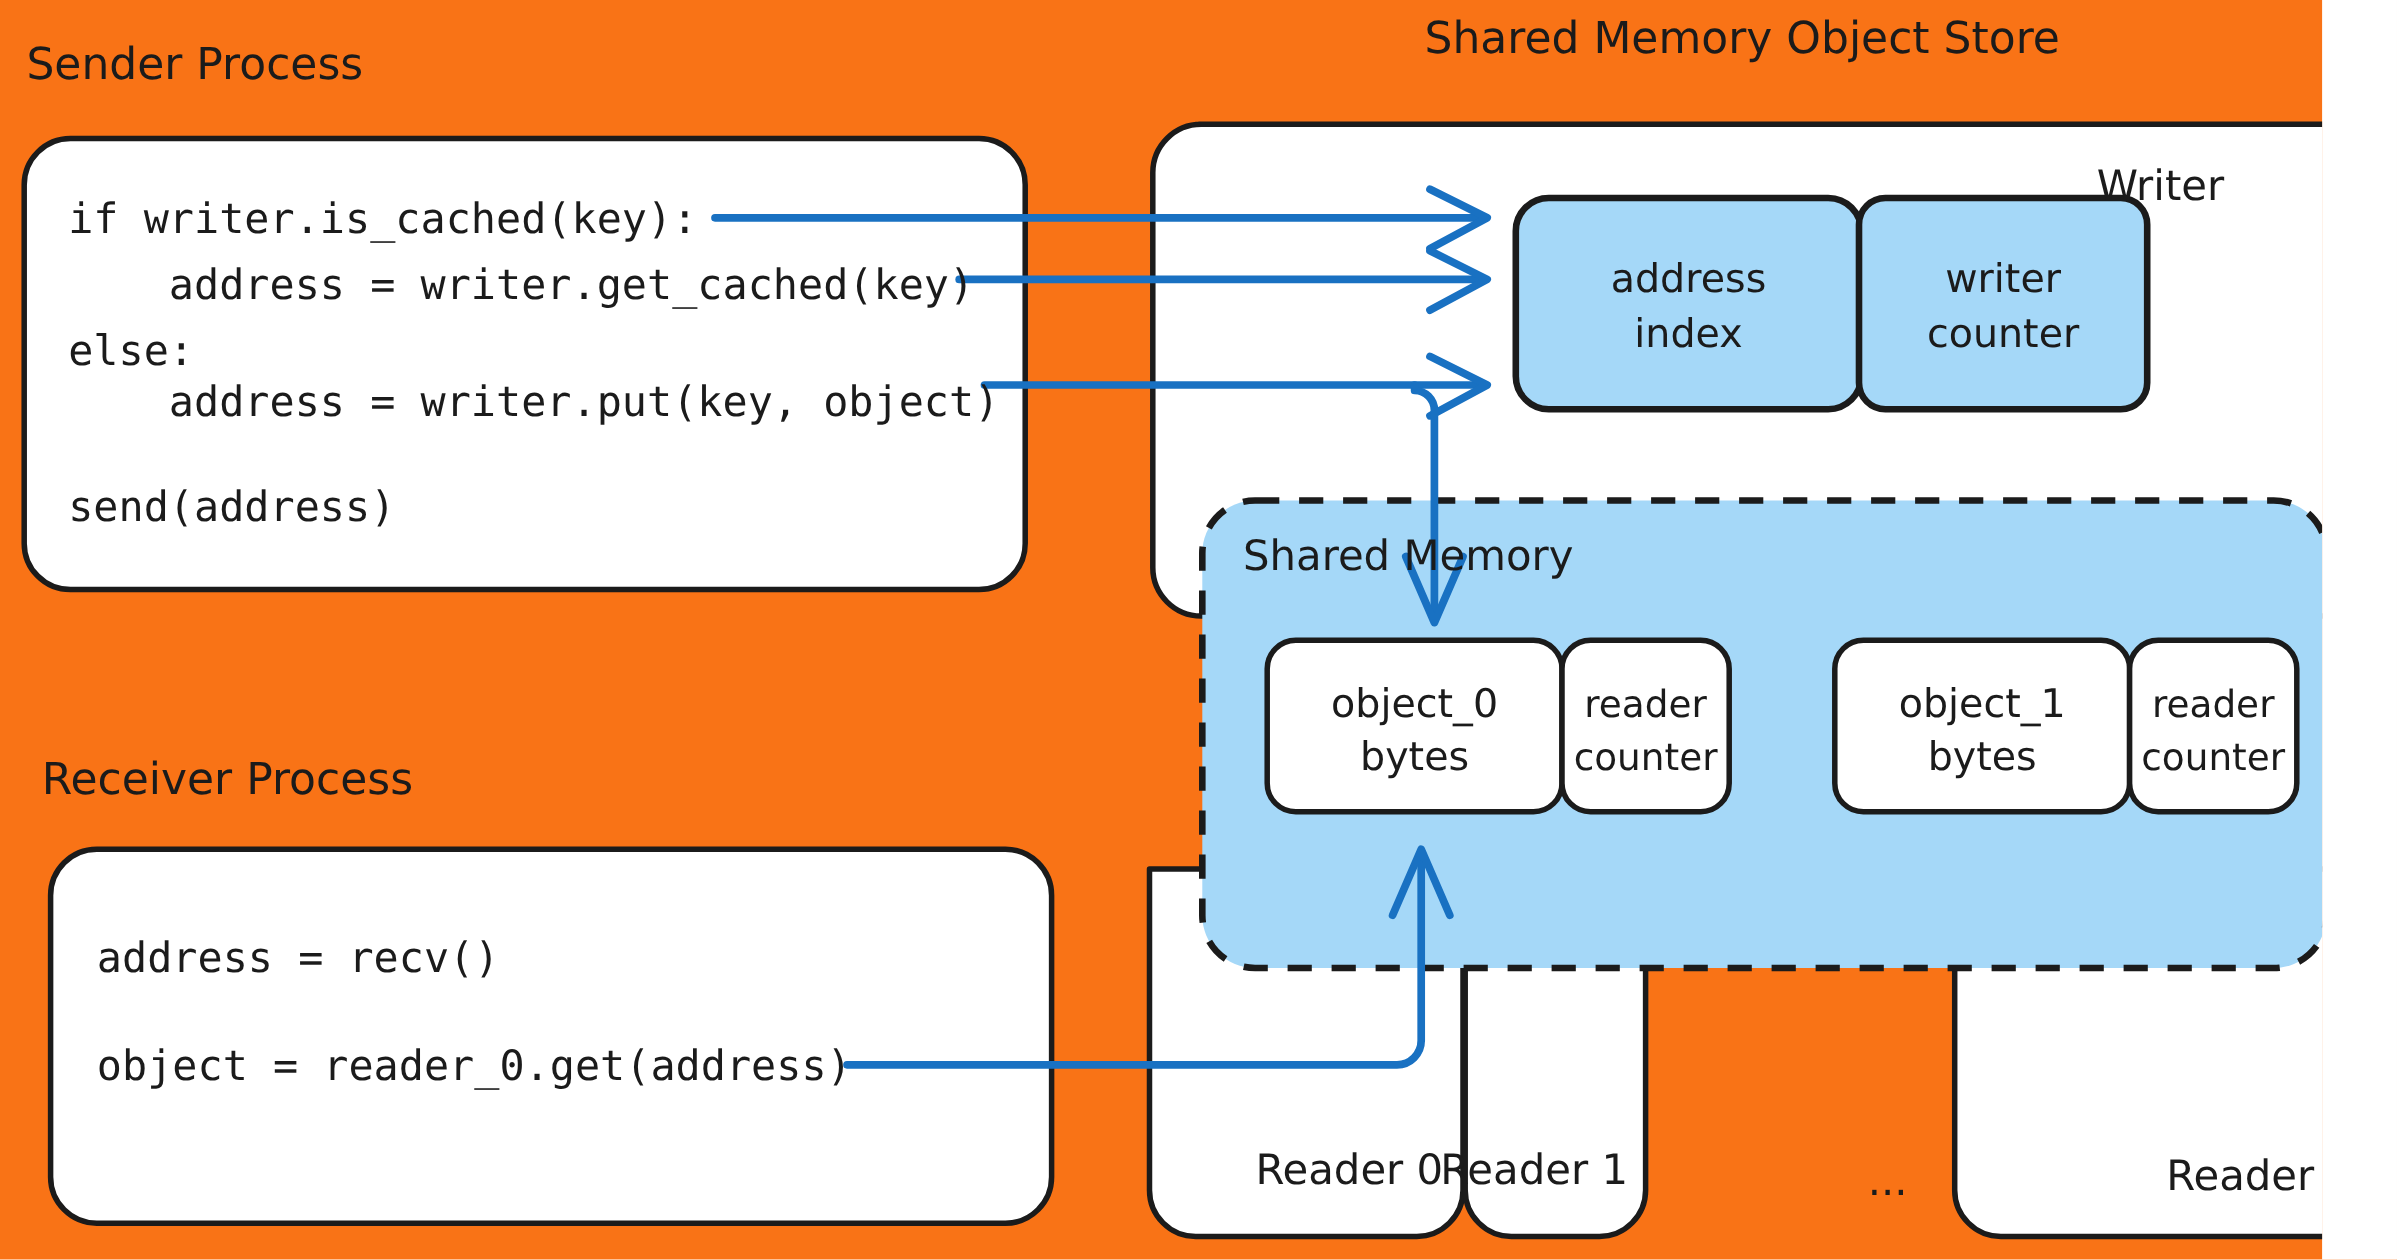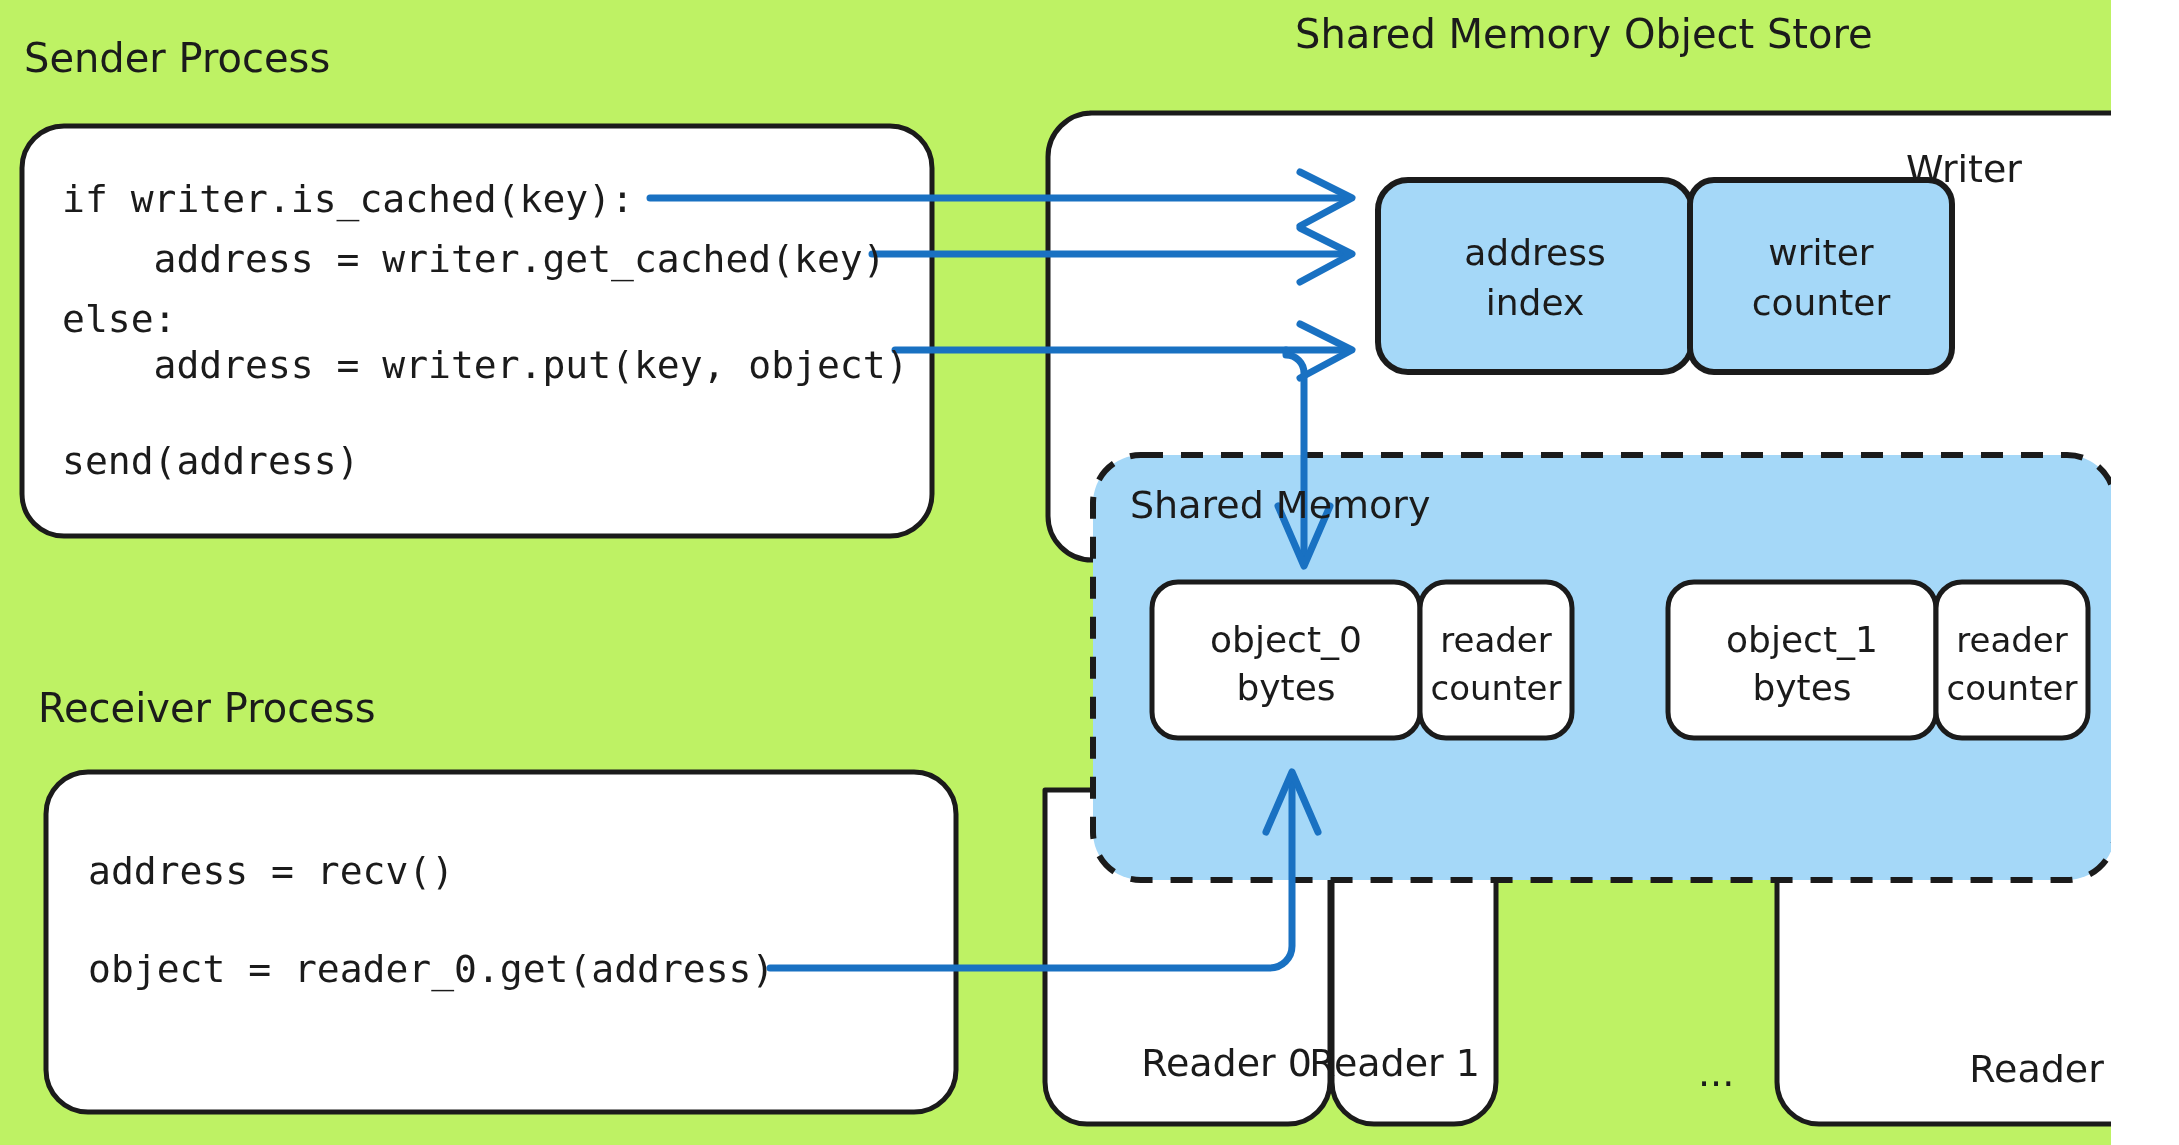--- a/index.html
+++ b/index.html
@@ -4,21 +4,21 @@
 <style>
   html, body {
     margin: 0;
     padding: 0;
     background: #ffffff;
   }
   #stage {
     position: relative;
     width: 2111px;
     height: 1145px;
-    background: #bef264;
+    background: #f97316;
     overflow: hidden;
     font-family: "DejaVu Sans", sans-serif;
   }
   svg.layer {
     position: absolute;
     left: 0;
     top: 0;
     width: 2179px;
     height: 1145px;
   }

